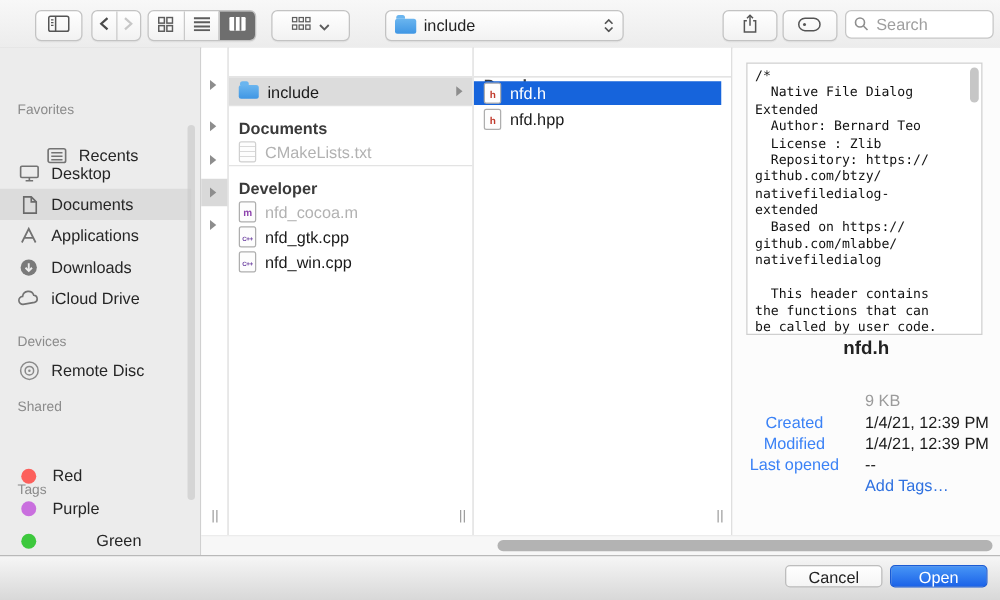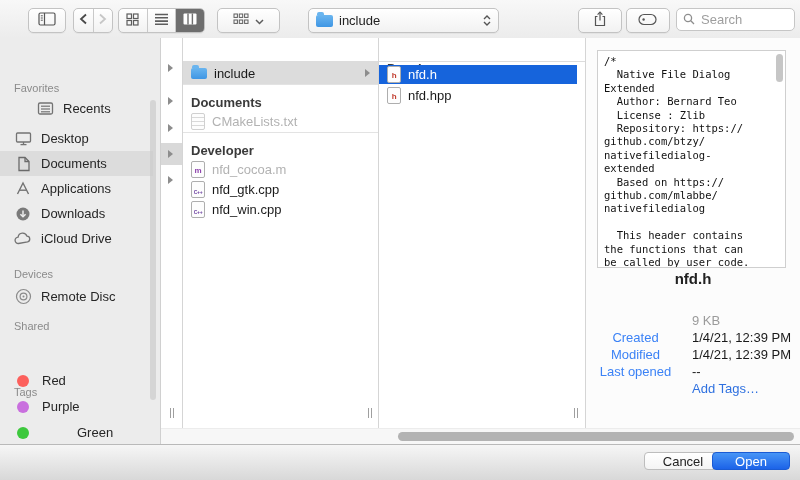--- a/index.html
+++ b/index.html
@@ -75,21 +75,21 @@
   .mrow .mv.muted{color:#9b9b9b;}
   .mrow .mv.link{color:#2f71e0;}
 
   
   .hscroll{position:absolute;left:161px;top:428px;width:639px;height:16px;background:#f7f7f7;border-top:1px solid #ececec;box-sizing:border-box;}
   .hthumb{position:absolute;left:237px;top:3px;width:396px;height:9px;background:#b3b3b3;border-radius:4.5px;}
   .rhandle{position:absolute;top:408px;width:8px;height:12px;display:flex;gap:2px;justify-content:center;}
   .rhandle i{width:1px;height:10px;background:#9f9f9f;}
   .bottombar{position:absolute;left:0;top:444px;width:800px;height:36px;background:linear-gradient(#f6f6f6,#d8d8d8);border-top:1px solid #b9b9b9;box-sizing:border-box;}
   .btn{position:absolute;top:7px;height:18px;width:78px;border-radius:4px;font-size:13px;display:flex;align-items:center;justify-content:center;box-sizing:border-box;}
-  .btn.cancel{left:644px;background:linear-gradient(#ffffff,#f4f4f4);border:1px solid #bdbdbd;color:#222;}
+  .btn.cancel{left:628px;background:linear-gradient(#ffffff,#f4f4f4);border:1px solid #bdbdbd;color:#222;}
   .btn.open{left:712px;background:linear-gradient(#4795f6,#1c63e8);border:1px solid #1a5bd4;color:#fff;}
 </style>
 </head>
 <body>
 
 <div class="win">
 
   <div class="toolbar">
     <div class="tbtn" style="left:28px;width:36px;">
       <span>
@@ -189,21 +189,21 @@
           <circle cx="5" cy="5" r="3.6" fill="none" stroke="#8e8e8e" stroke-width="1.3"></circle>
           <line x1="7.8" y1="7.8" x2="11" y2="11" stroke="#8e8e8e" stroke-width="1.3"></line>
         </svg>
       <input type="text" placeholder="Search" style="">
     </div>
   </div>
 
   <div class="sidebar">
     <div class="slabel" style="top:44px;">Favorites</div>
 
-    <div class="srow" style="top:58px;padding-left:36px;">
+    <div class="srow" style="top:74px;padding-left:36px;">
       <span class="sicon">
           <svg width="17" height="15" viewBox="0 0 17 15">
             <rect x="1.5" y="2" width="14" height="11" rx="1.5" fill="none" stroke="#737373" stroke-width="1.3"></rect>
             <line x1="4" y1="5.2" x2="13" y2="5.2" stroke="#737373" stroke-width="1.2"></line>
             <line x1="4" y1="8" x2="13" y2="8" stroke="#737373" stroke-width="1.2"></line>
             <line x1="4" y1="10.8" x2="13" y2="10.8" stroke="#737373" stroke-width="1.2"></line>
           </svg>
         </span>
       <span>Recents</span>
     </div>

